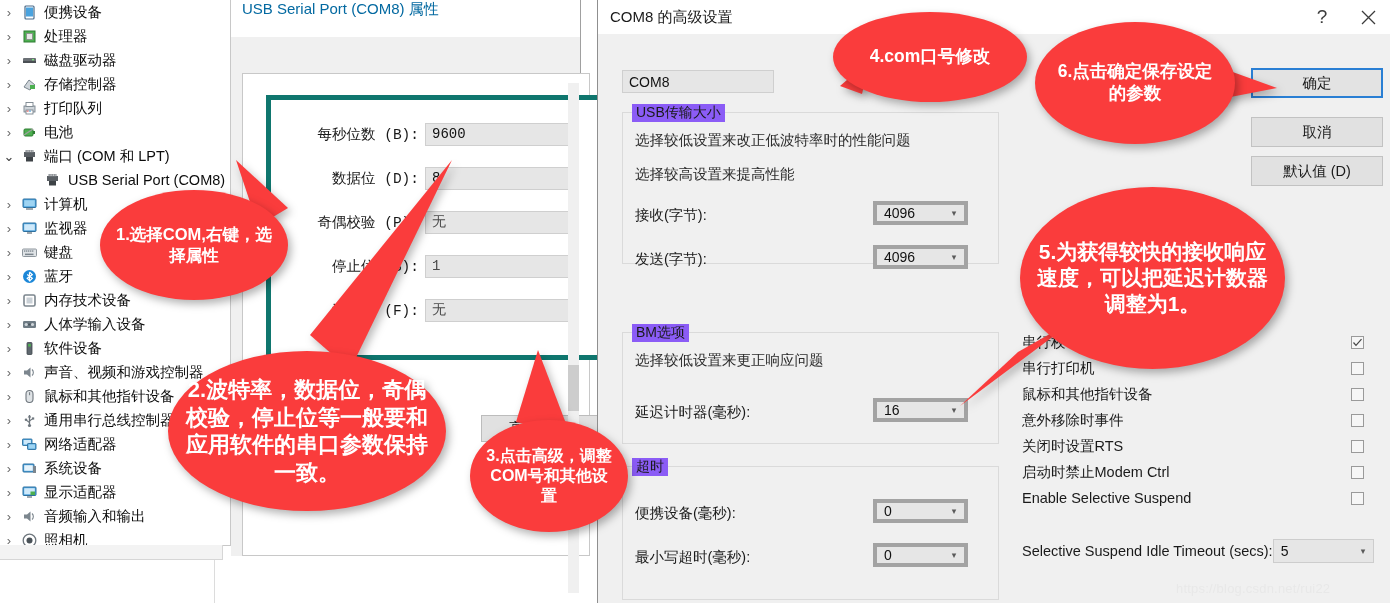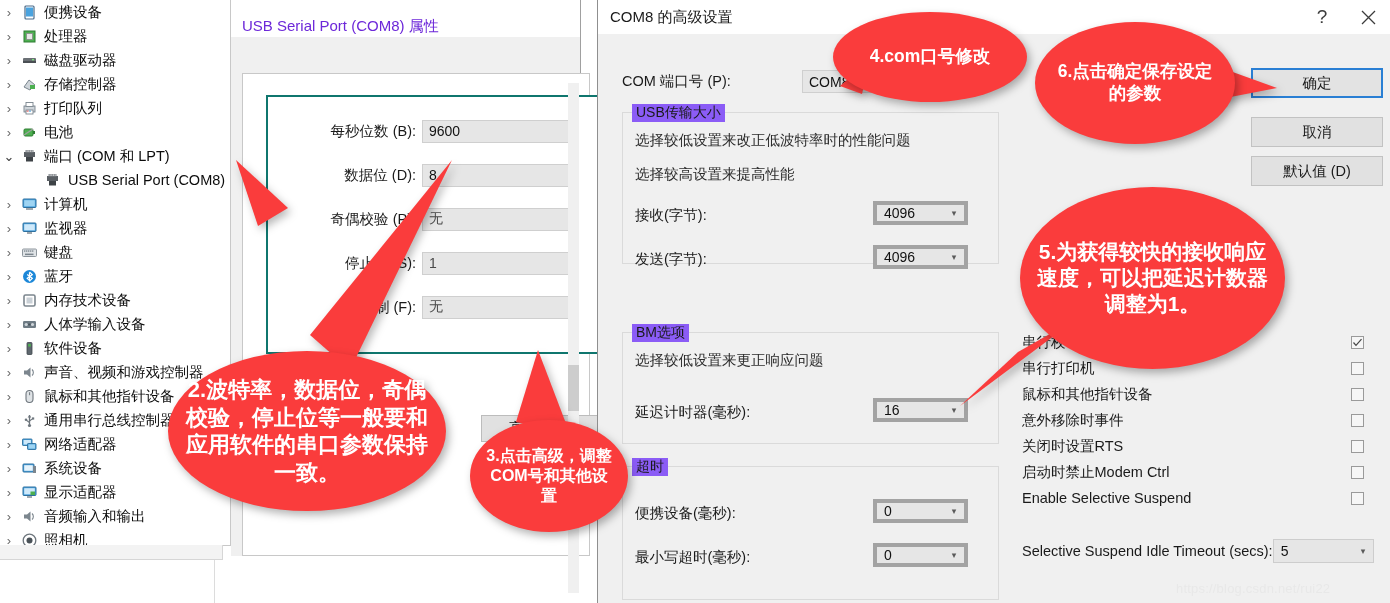--- a/index.html
+++ b/index.html
@@ -42,39 +42,39 @@
 
   svg.devicon{display:block;}
 
   
   #propdlg{
     position:absolute;left:231px;top:0;width:349px;height:556px;
     background:#ffffff;border-right:1px solid #a0a0a0;
     box-shadow:0 0 0 0 rgba(0,0,0,0);
   }
   #propdlg .titlebar{
-    height:36px;display:flex;align-items:flex-end;padding-left:11px;
-    font-size:15px;color:#6d28d9;background:#ffffff;
+    height:36px;display:flex;align-items:flex-start;padding-left:11px;
+    font-size:15px;color:#0369a1;background:#ffffff;
   }
   #propdlg .body{position:absolute;left:0;top:36px;right:0;bottom:0;background:#f0f0f0;
     border-top:1px solid #ffffff;}
   .tabstrip{position:absolute;left:11px;top:7px;display:flex;align-items:flex-end;height:30px;}
   .tab{
     height:28px;padding:0 11px;display:flex;align-items:center;justify-content:center;
     font-size:14.5px;color:#1a1a1a;background:#f0f0f0;border:1px solid #d5d5d5;
     border-bottom:none;margin-right:-1px;
   }
   .tab.active{background:#ffffff;height:30px;border-color:#c8c8c8;position:relative;z-index:3;}
   .tabpanel{
     position:absolute;left:11px;top:36px;right:-10px;bottom:0;background:#ffffff;
     border:1px solid #c8c8c8;
   }
   .groupbox{
     position:absolute;left:23px;top:21px;right:-40px;height:255px;
-    border:2px solid #0f766e;background:#ffffff;
+    border:5px solid #0f766e;background:#ffffff;font-family:Liberation Mono, monospace;
   }
   .frow{
     position:absolute;display:flex;align-items:center;height:24px;
   }
   .flabel{
     width:148px;text-align:right;font-size:14.5px;color:#1a1a1a;padding-right:6px;
     white-space:nowrap;
   }
   .fcombo{
     width:150px;height:23px;background:#e6e6e6;border:1px solid #cfcfcf;
@@ -506,21 +506,20 @@
       <span class="tbtn">
         <svg width="17" height="17" viewBox="0 0 17 17">
           <path d="M2 2 L15 15 M15 2 L2 15" stroke="#3c3c3c" stroke-width="1.3" fill="none"></path>
         </svg>
       </span>
     </div>
 
     <div class="adv-body">
 
       <div class="com-row">
-        <span class="com-lbl">COM 端口号 (P):</span>
         <span class="com-combo">
           <span>COM8</span>
         </span>
       </div>
 
       <div class="gb" style="left:24px;top:78px;width:375px;height:150px;">
         <span class="gb-title">USB传输大小</span>
         <span class="gb-text" style="left:12px;top:18px;">选择较低设置来改正低波特率时的性能问题</span>
         <span class="gb-text" style="left:12px;top:52px;">选择较高设置来提高性能</span>
         <span class="gb-lbl" style="left:12px;top:93px;">接收(字节):</span>
@@ -616,20 +615,23 @@
         </div>
 
     </div>
   </div>
 
   <div class="watermark">https://blog.csdn.net/rui22</div>
 
   <svg class="ptr" style="left:228px;top:160px;width:120px;height:80px;background:none;" viewBox="0 0 120 80">
     <polygon points="8,0 60,48 30,66" fill="#fa3c3c"></polygon>
   </svg>
+  <div class="bub" style="left:100px;top:190px;width:188px;height:110px;font-size:16.5px;">
+    <span class="tx">1.选择COM,右键，选择属性</span>
+  </div>
 
   <svg class="ptr" style="left:200px;top:160px;width:290px;height:260px;background:none;" viewBox="0 0 290 260">
     <polygon points="252,0 150,210 110,175" fill="#fa3c3c"></polygon>
   </svg>
   <div class="bub" style="left:168px;top:351px;width:278px;height:160px;font-size:22px;">
     <span class="tx">2.波特率，数据位，奇偶校验，停止位等一般要和应用软件的串口参数保持一致。</span>
   </div>
 
   <svg class="ptr" style="left:510px;top:350px;width:120px;height:110px;background:none;" viewBox="0 0 120 110">
     <polygon points="28,0 60,84 6,72" fill="#fa3c3c"></polygon>

